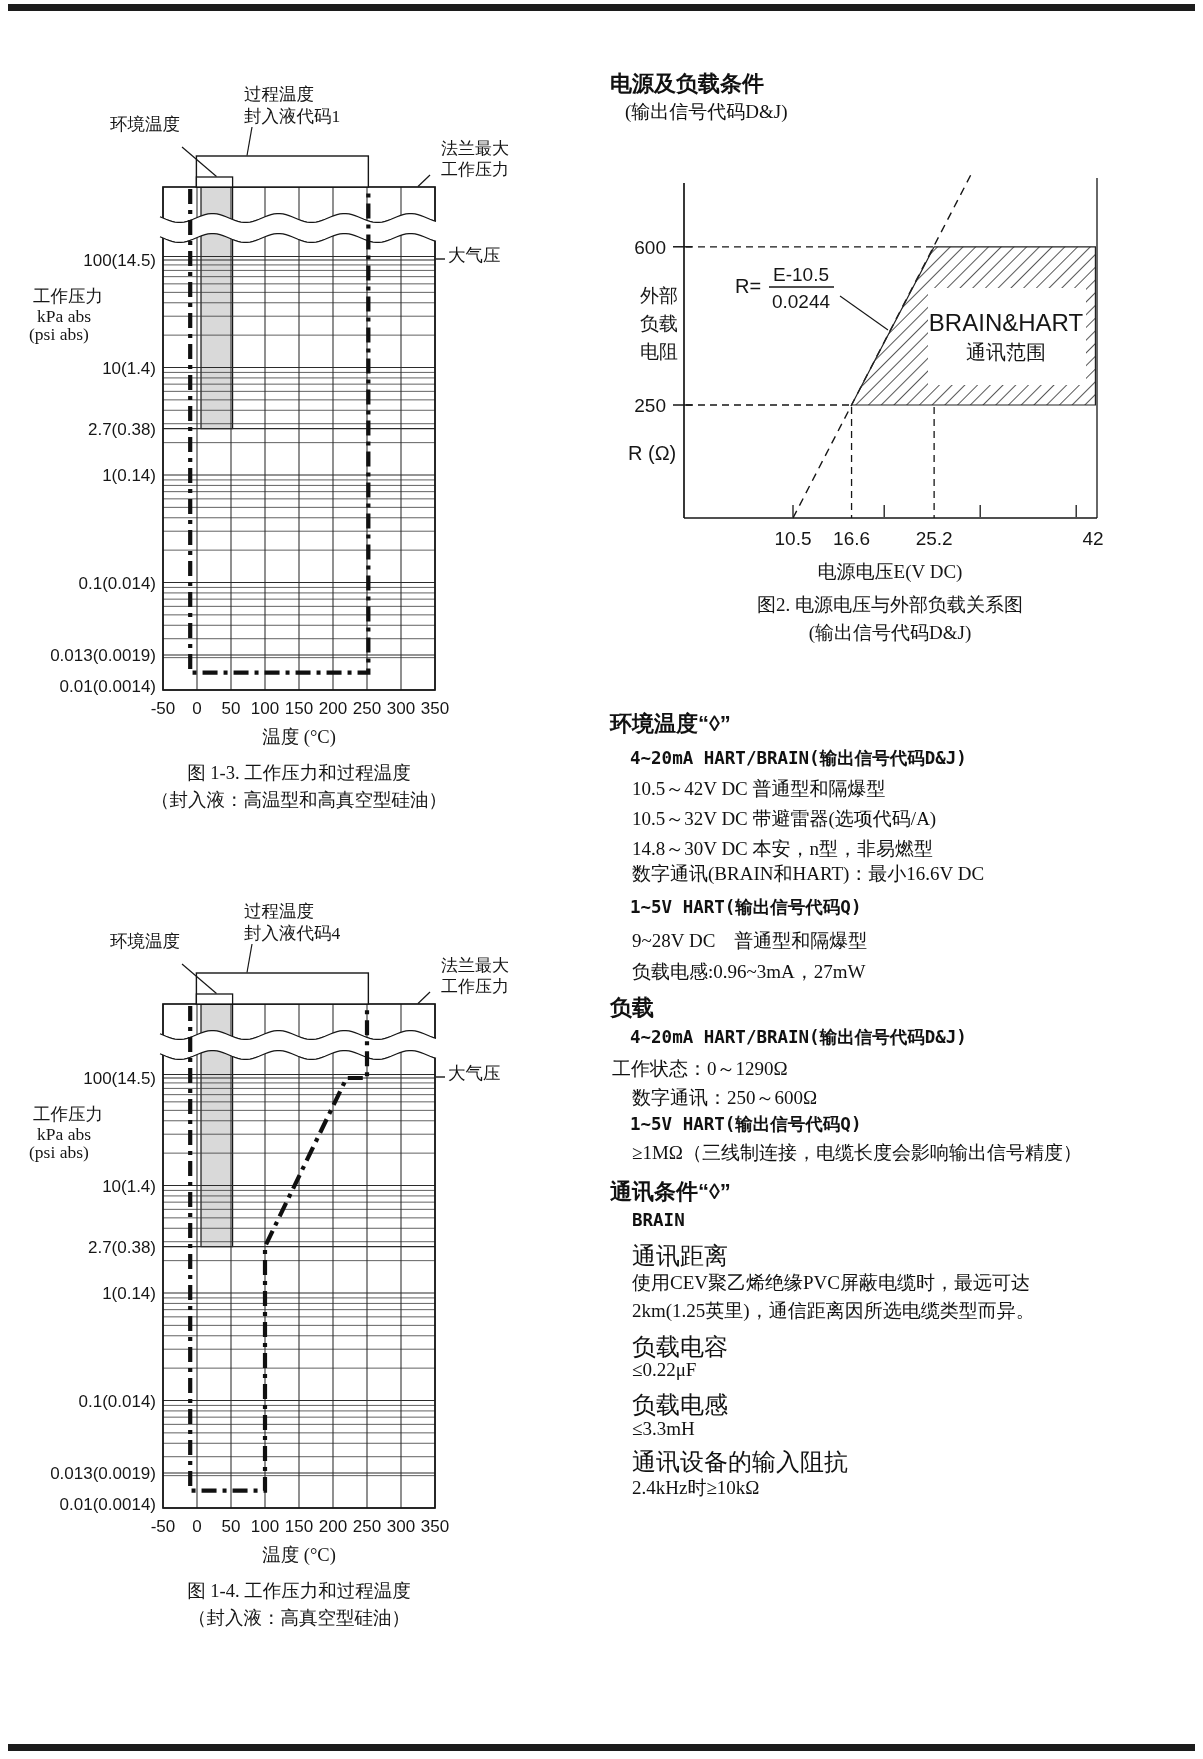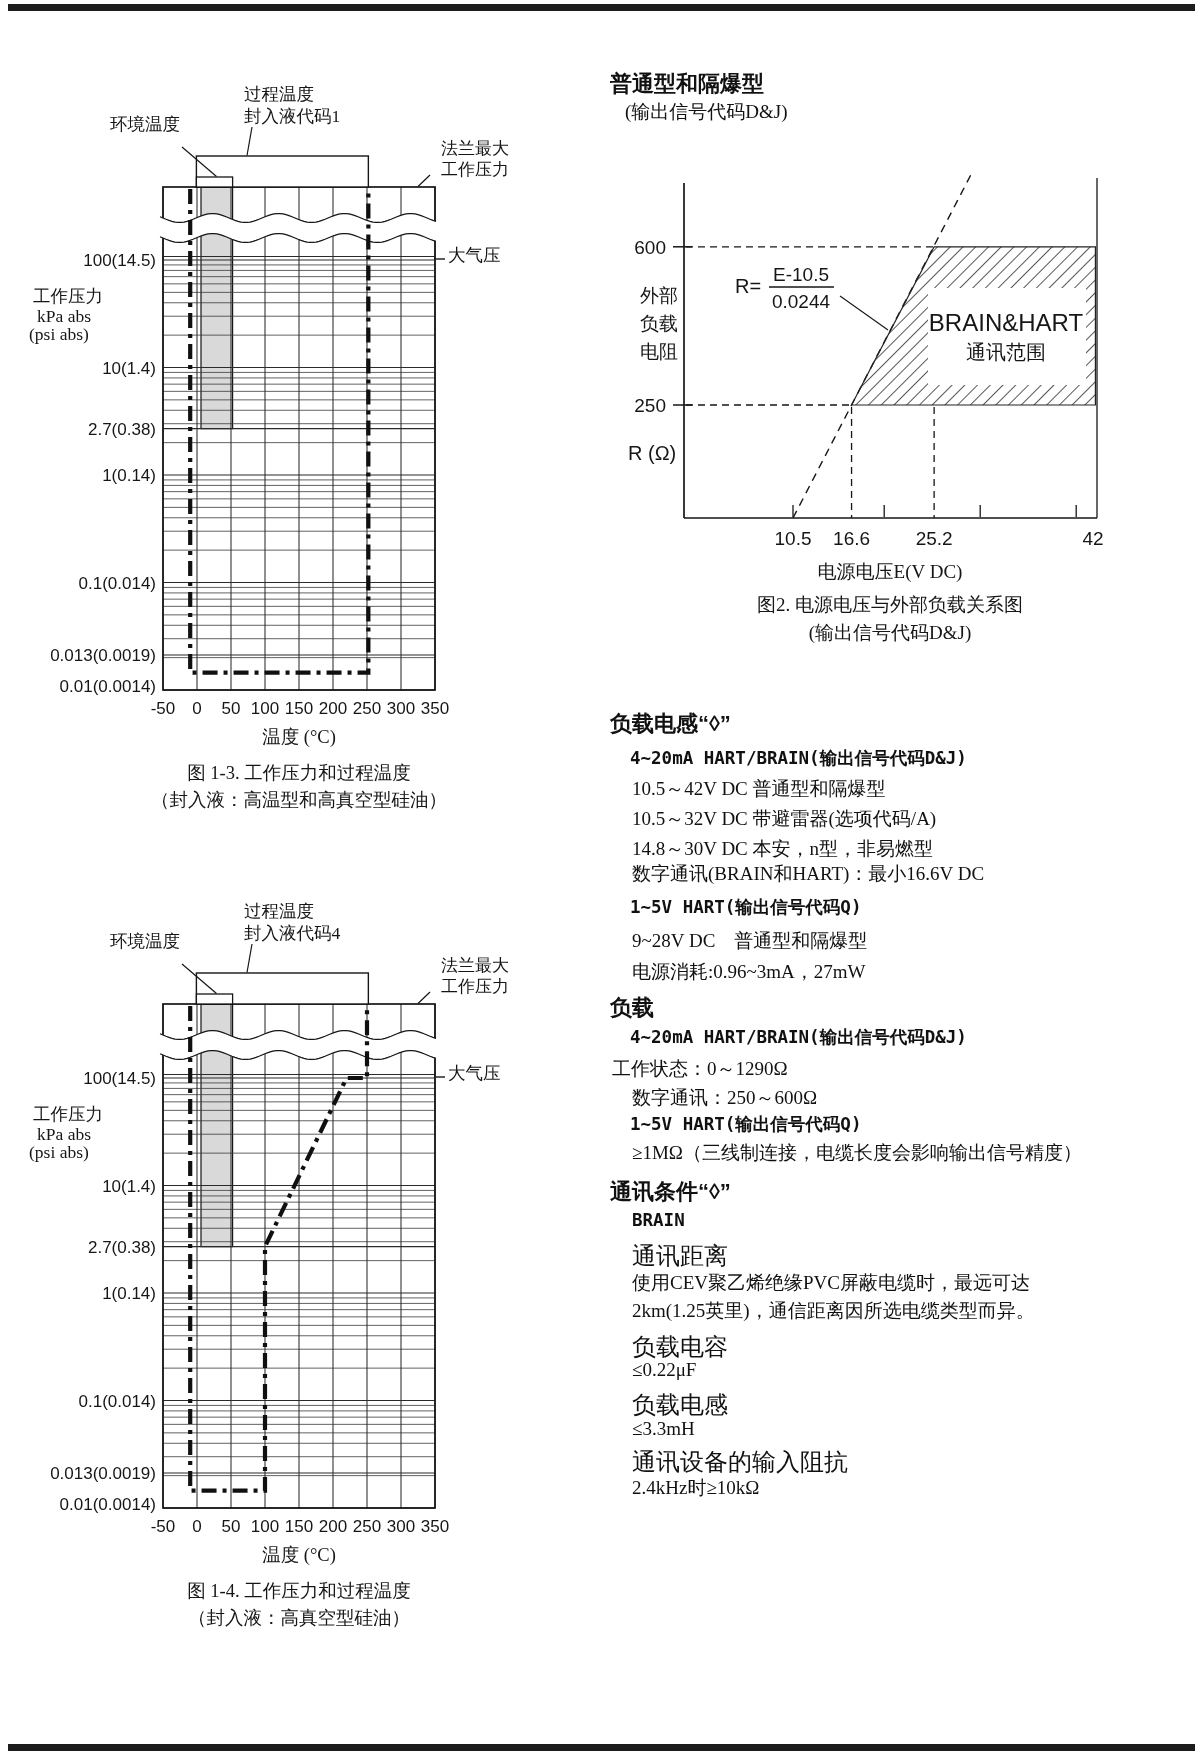--- a/index.html
+++ b/index.html
@@ -247,32 +247,32 @@
         <text x="793" y="545" fill="#161616" font-family="&quot;Liberation Sans&quot;,&quot;DejaVu Sans&quot;,sans-serif" font-size="19" text-anchor="middle">10.5</text>
         <text x="851.5600000000001" y="545" fill="#161616" font-family="&quot;Liberation Sans&quot;,&quot;DejaVu Sans&quot;,sans-serif" font-size="19" text-anchor="middle">16.6</text>
         <text x="934.12" y="545" fill="#161616" font-family="&quot;Liberation Sans&quot;,&quot;DejaVu Sans&quot;,sans-serif" font-size="19" text-anchor="middle">25.2</text>
         <text x="1093" y="545" fill="#161616" font-family="&quot;Liberation Sans&quot;,&quot;DejaVu Sans&quot;,sans-serif" font-size="19" text-anchor="middle">42</text>
         <text x="890" y="578" fill="#161616" font-family="&quot;Liberation Serif&quot;,&quot;DejaVu Serif&quot;,serif" font-size="19" text-anchor="middle">电源电压E(V DC)</text>
         <text x="890" y="611" fill="#161616" font-family="&quot;Liberation Serif&quot;,&quot;DejaVu Serif&quot;,serif" font-size="19" text-anchor="middle">图2.  电源电压与外部负载关系图</text>
         <text x="890" y="639" fill="#161616" font-family="&quot;Liberation Serif&quot;,&quot;DejaVu Serif&quot;,serif" font-size="19" text-anchor="middle">(输出信号代码D&amp;J)</text>
       </g>
     </svg>
 
-  <div class="t h" style="left:610px;top:72px;">普通型和隔爆型</div>
+  <div class="t h" style="left:610px;top:72px;">电源及负载条件</div>
   <div class="t body" style="left:625px;top:102px;">(输出信号代码D&amp;J)</div>
 
-  <div class="t h" style="left:610px;top:712px;">负载电感“◊”</div>
+  <div class="t h" style="left:610px;top:712px;">环境温度“◊”</div>
   <div class="t mono" style="left:630px;top:749px;">4~20mA HART/BRAIN(输出信号代码D&amp;J)</div>
   <div class="t body" style="left:632px;top:779px;">10.5～42V DC 普通型和隔爆型</div>
   <div class="t body" style="left:632px;top:809px;">10.5～32V DC 带避雷器(选项代码/A)</div>
   <div class="t body" style="left:632px;top:839px;">14.8～30V DC 本安，n型，非易燃型</div>
   <div class="t body" style="left:632px;top:864px;">数字通讯(BRAIN和HART)：最小16.6V DC</div>
   <div class="t mono" style="left:630px;top:898px;">1~5V HART(输出信号代码Q)</div>
   <div class="t body" style="left:632px;top:931px;font-family:Liberation Serif, serif;">9~28V DC　普通型和隔爆型</div>
-  <div class="t body" style="left:632px;top:962px;">电源消耗:0.96~3mA，27mW</div>
+  <div class="t body" style="left:632px;top:962px;">负载电感:0.96~3mA，27mW</div>
 
   <div class="t h" style="left:610px;top:996px;">负载</div>
   <div class="t mono" style="left:630px;top:1028px;">4~20mA HART/BRAIN(输出信号代码D&amp;J)</div>
   <div class="t body" style="left:612px;top:1059px;">工作状态：0～1290Ω</div>
   <div class="t body" style="left:632px;top:1088px;">数字通讯：250～600Ω</div>
   <div class="t mono" style="left:630px;top:1115px;">1~5V HART(输出信号代码Q)</div>
   <div class="t body" style="left:632px;top:1143px;">≥1MΩ（三线制连接，电缆长度会影响输出信号精度）</div>
 
   <div class="t h" style="left:610px;top:1180px;">通讯条件“◊”</div>
   <div class="t mono" style="left:632px;top:1211px;">BRAIN</div>

